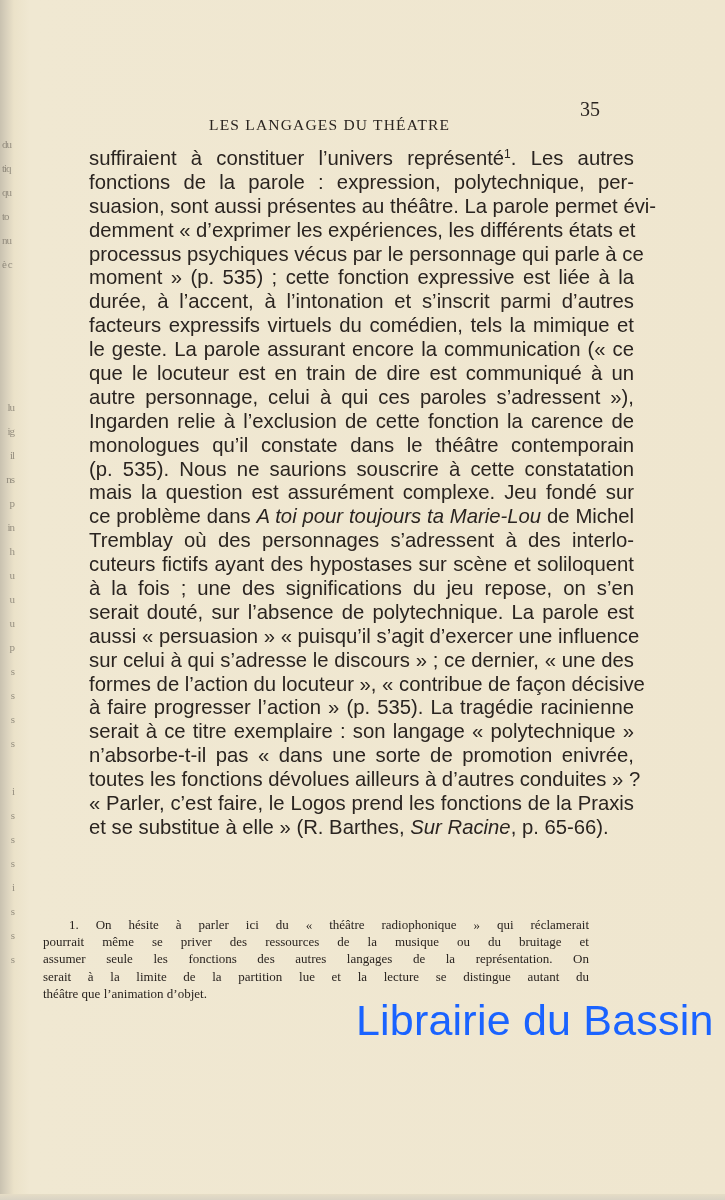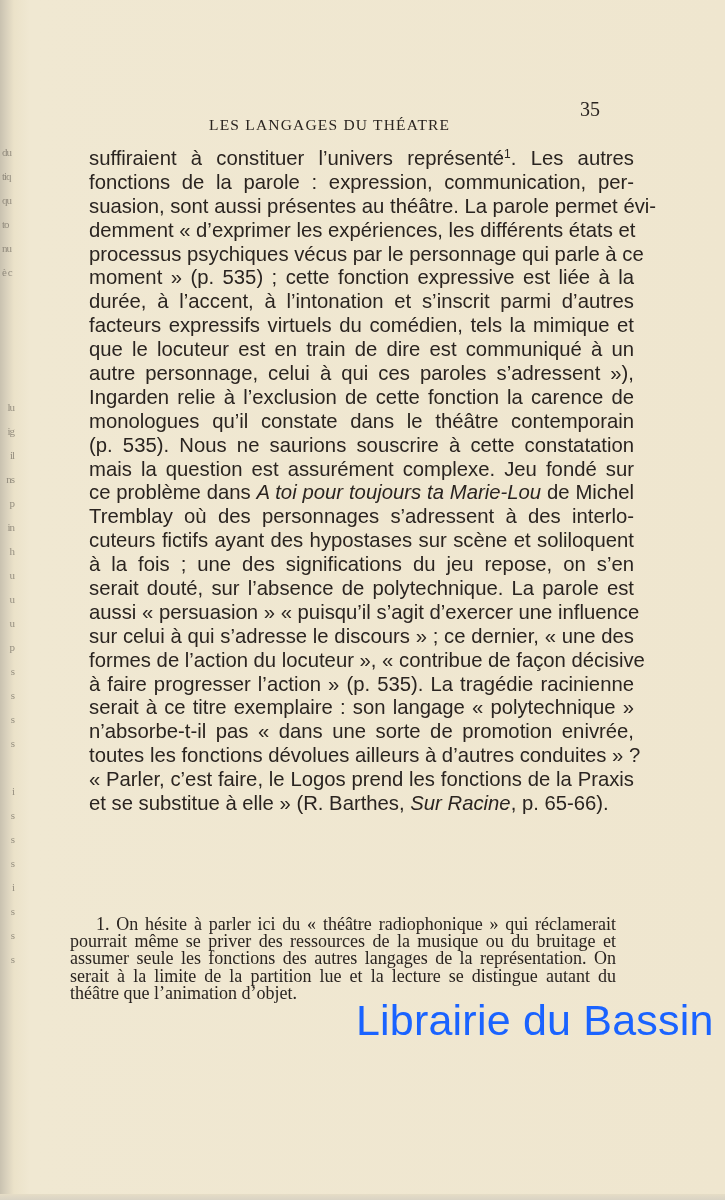--- a/index.html
+++ b/index.html
@@ -79,25 +79,25 @@
     }
     .line span { white-space: pre; }
     .it { font-style: italic; }
     sup.fnref {
       font-size: 12px;
       vertical-align: 7px;
       line-height: 0;
     }
     .footnote {
       position: absolute;
-      left: 70px;
+      left: 43px;
       top: 916px;
       width: 546px;
       font-family: "Liberation Serif", serif;
-      font-size: 18px;
+      font-size: 13px;
       line-height: 17.2px;
     }
     .footnote .line {
       height: 17.2px;
     }
     .footnote .first {
       text-indent: 26px;
     }
     .watermark {
       position: absolute;
@@ -109,21 +109,21 @@
       color: #1a63ff;
       white-space: nowrap;
       letter-spacing: 0.2px;
       margin-left: 42px;
     }
   </style>
 </head>
 <body>
 
 <div class="page">
-  <div class="bleed-left" style="top:140px;" id="bleed-upper">du
+  <div class="bleed-left" style="top:132px;" id="bleed-upper">du
 tiq
 qu
 to
 nu
 è c</div>
   <div class="bleed-left" style="top:395px;text-align:right;" id="bleed-lower">lu
 ig
 il
 ns
 p
@@ -145,27 +145,28 @@
 i
 s
 s
 s</div>
 
   <div class="running-head">LES LANGAGES DU THÉATRE</div>
   <div class="folio">35</div>
 
   <div class="body-text" id="body-text">
       <span class="line"><span>suffiraient à constituer l’univers représenté</span><sup class="fnref">1</sup><span>. Les autres</span></span>
-      <span class="line"><span>fonctions de la parole : expression, communication, per-</span></span>
+      <span class="line"><span>fonctions de la parole : expression, polytechnique, per-</span></span>
       <span class="line"><span>suasion, sont aussi présentes au théâtre. La parole permet évi-</span></span>
       <span class="line"><span>demment « d’exprimer les expériences, les différents états et</span></span>
       <span class="line"><span>processus psychiques vécus par le personnage qui parle à ce</span></span>
       <span class="line"><span>moment » (p. 535) ; cette fonction expressive est liée à la</span></span>
       <span class="line"><span>durée, à l’accent, à l’intonation et s’inscrit parmi d’autres</span></span>
       <span class="line"><span>facteurs expressifs virtuels du comédien, tels la mimique et</span></span>
+      <span class="line"><span>le geste. La parole assurant encore la communication (« ce</span></span>
       <span class="line"><span>que le locuteur est en train de dire est communiqué à un</span></span>
       <span class="line"><span>autre personnage, celui à qui ces paroles s’adressent »),</span></span>
       <span class="line"><span>Ingarden relie à l’exclusion de cette fonction la carence de</span></span>
       <span class="line"><span>monologues qu’il constate dans le théâtre contemporain</span></span>
       <span class="line"><span>(p. 535). Nous ne saurions souscrire à cette constatation</span></span>
       <span class="line"><span>mais la question est assurément complexe. Jeu fondé sur</span></span>
       <span class="line"><span>ce problème dans </span><span class="it">A toi pour toujours ta Marie-Lou</span><span> de Michel</span></span>
       <span class="line"><span>Tremblay où des personnages s’adressent à des interlo-</span></span>
       <span class="line"><span>cuteurs fictifs ayant des hypostases sur scène et soliloquent</span></span>
       <span class="line"><span>à la fois ; une des significations du jeu repose, on s’en</span></span>

